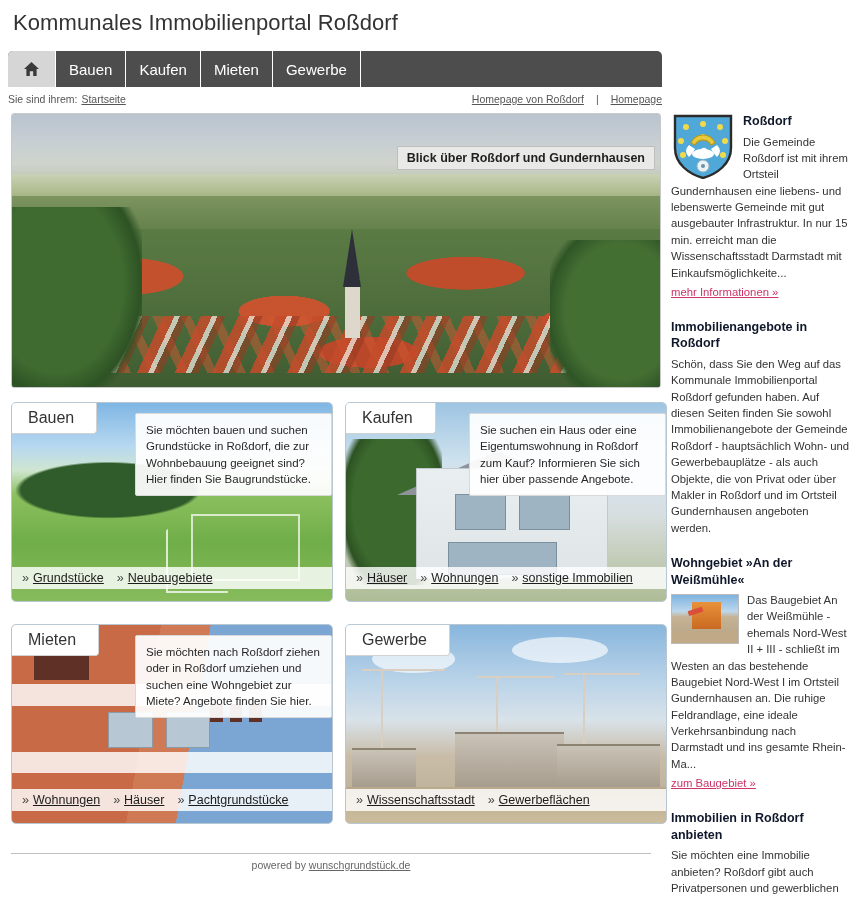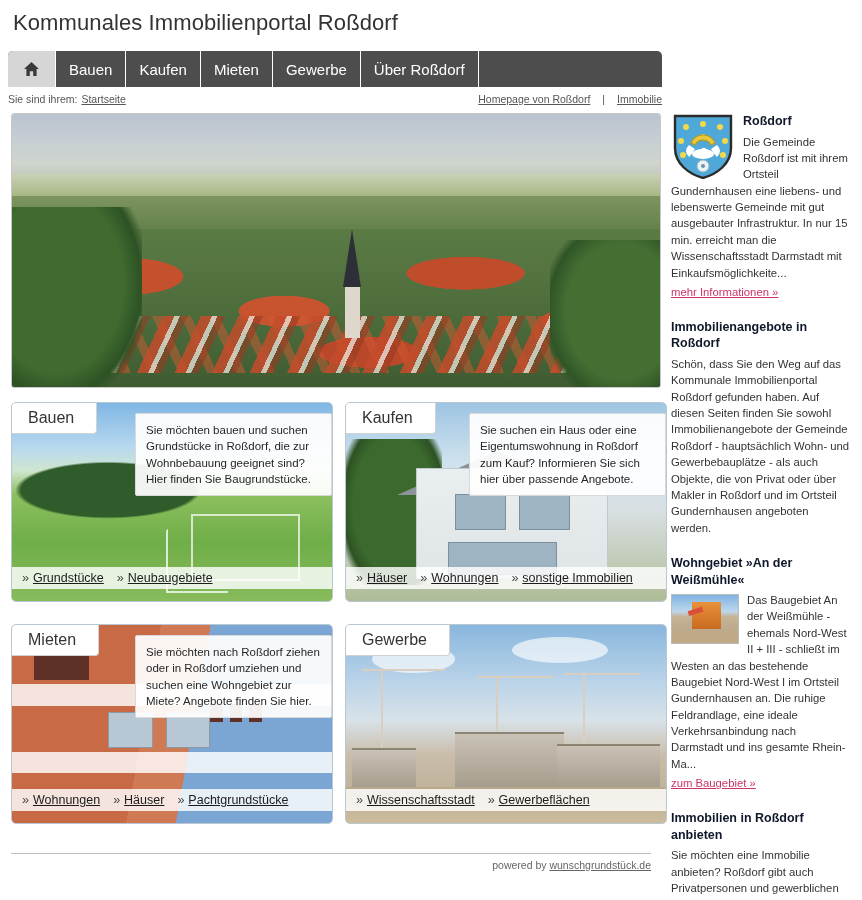--- a/index.html
+++ b/index.html
@@ -281,21 +281,21 @@
   }
   .clearfix::after { content:""; display:block; clear:both; }
 
   
   .footrule {
     position:absolute; left:11px; top:853px; width:640px;
     border-top:1px solid #bfbfbf;
   }
   .footer {
     position:absolute; left:11px; top:859px; width:640px;
-    text-align:right;
+    text-align:center;
     font-size:10.5px; color:#666;
   }
   .footer a { color:#666; text-decoration:underline; }
 </style>
 </head>
 <body>
 
 <div class="page">
 
   <div class="site-title">Kommunales Immobilienportal Roßdorf</div>
@@ -313,52 +313,50 @@
       </div>
     <div class="nav-item">
         <span>Kaufen</span>
       </div>
     <div class="nav-item">
         <span>Mieten</span>
       </div>
     <div class="nav-item">
         <span>Gewerbe</span>
       </div>
-    <div class="nav-item">
-        <span>Über Roßdorf</span>
-      </div>
   </div>
 
   <div class="crumbrow">
     <div class="crumb-left">
       <span>Sie sind ihrem:</span>
       <a href="#">Startseite</a>
     </div>
     <div class="crumb-right">
       <a href="#">Homepage von Roßdorf</a>
       <span class="crumb-sep">|</span>
-      <a href="#">Immobilie</a>
+      <a href="#">Homepage</a>
     </div>
   </div>
 
   <div class="hero">
     <div class="hero-img">
       <div class="sky"></div>
       <div class="farfield"></div>
       <div class="midband"></div>
       <div class="town">
         <div class="roofs"></div>
       </div>
       <div class="church">
         <div class="church-tower"></div>
         <div class="church-spire"></div>
       </div>
       <div class="tree-left"></div>
       <div class="tree-right"></div>
     </div>
+    <div class="hero-caption">Blick über Roßdorf und Gundernhausen</div>
   </div>
 
   <div class="card" id="card-bauen">
     <div class="card-photo">
       <div class="ph-field">
         <div class="frame2"></div>
       </div>
     </div>
     <div class="card-tab">Bauen</div>
     <div class="card-bubble">Sie möchten bauen und suchen Grundstücke in Roßdorf, die zur Wohnbebauung geeignet sind? Hier finden Sie Baugrundstücke.</div>

